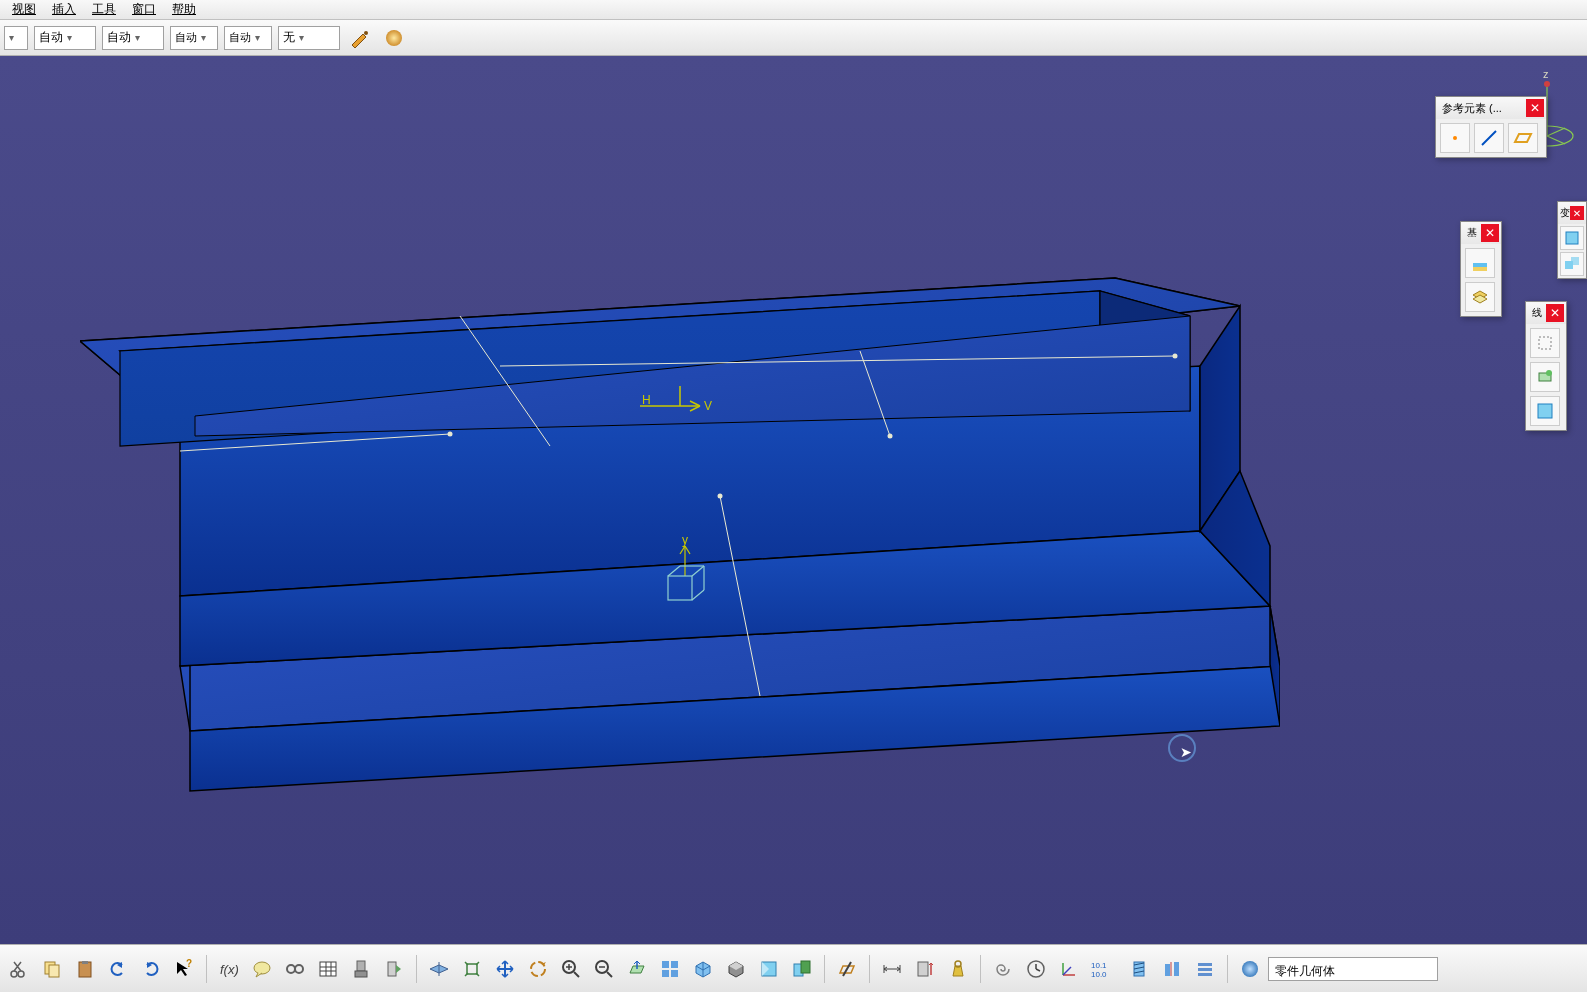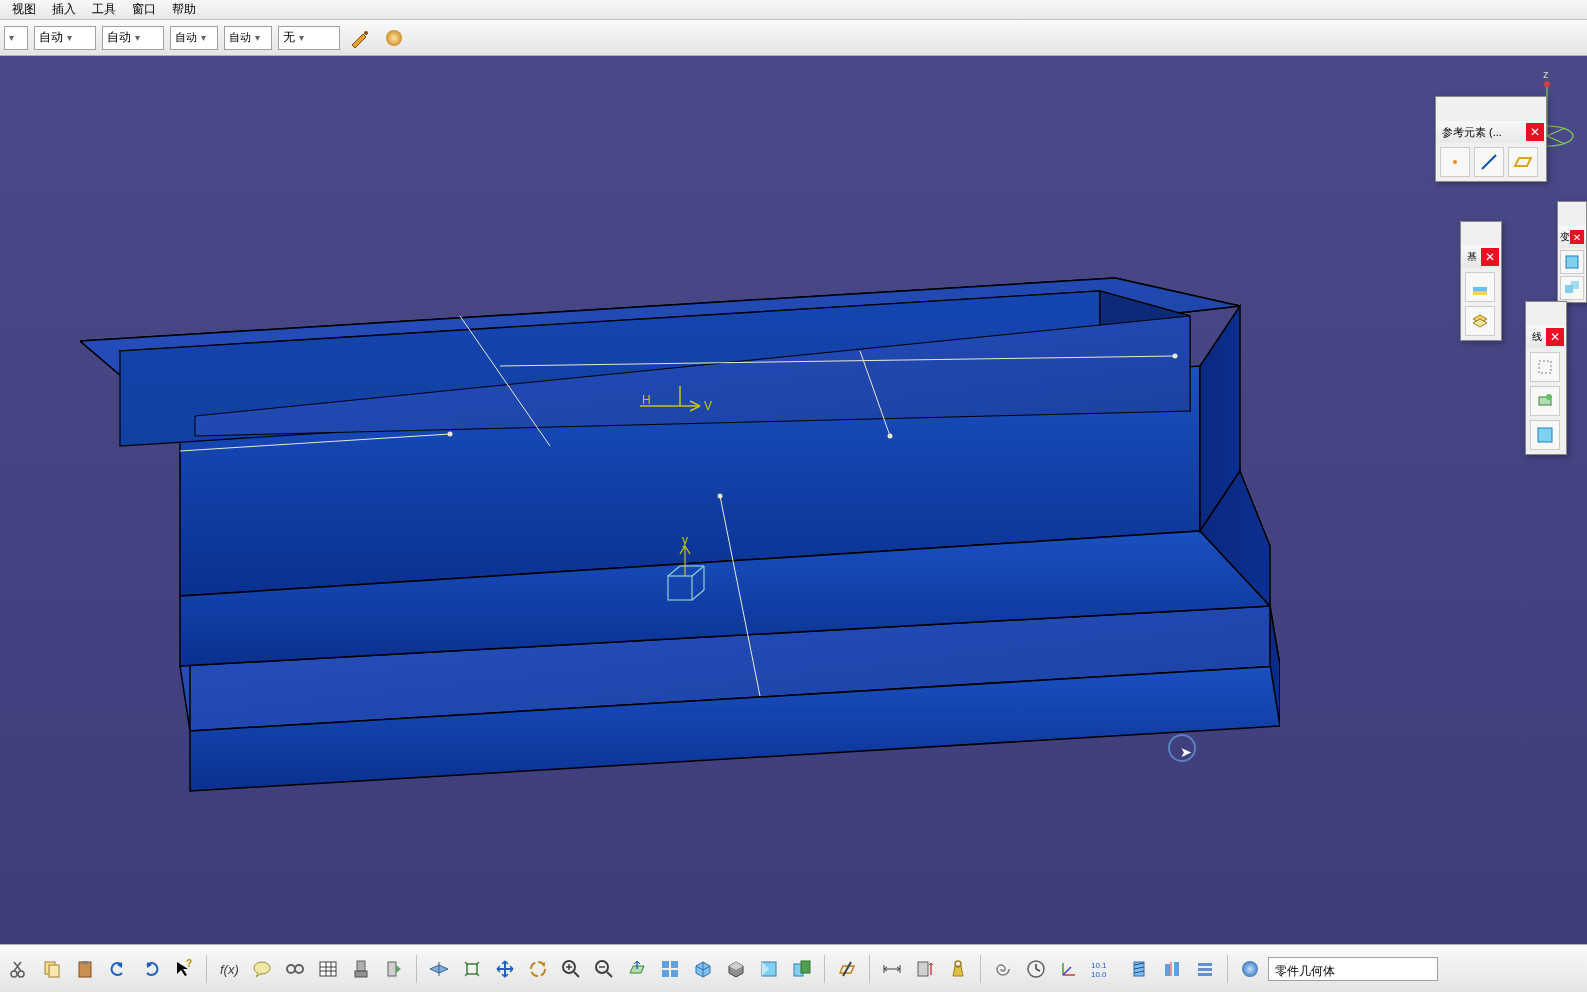--- a/index.html
+++ b/index.html
@@ -16,20 +16,21 @@
   background: linear-gradient(#f8f8f8, #e8e8e8);
   height: 20px;
   display: flex;
   align-items: center;
   padding: 0 4px;
   border-bottom: 1px solid #c0c0c0;
 }
 .menubar span {
   padding: 2px 8px;
   cursor: pointer;
+  text-decoration: underline;
 }
 .toolbar-top {
   background: linear-gradient(#fafafa, #e4e4e4);
   height: 36px;
   display: flex;
   align-items: center;
   padding: 0 4px;
   border-bottom: 1px solid #b0b0b0;
   gap: 6px;
 }
@@ -74,21 +75,20 @@
   box-shadow: 2px 2px 6px rgba(0,0,0,0.3);
 }
 .panel-title {
   background: linear-gradient(#f8f8f8, #e8e8e8);
   height: 22px;
   display: flex;
   align-items: center;
   justify-content: space-between;
   padding: 0 2px 0 6px;
   font-size: 11px;
-  margin-top: 24px;
 }
 .close-btn {
   width: 18px; height: 18px;
   background: #e81123;
   color: white;
   display: flex; align-items: center; justify-content: center;
   font-size: 12px;
   cursor: pointer;
 }
 .panel-body {

